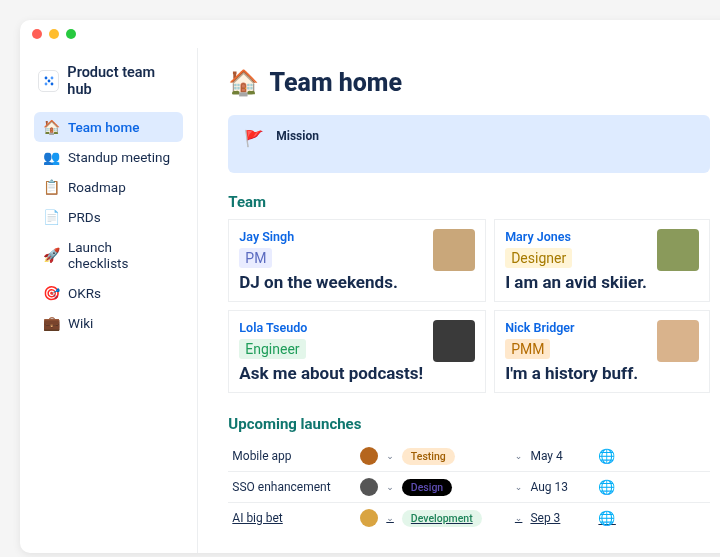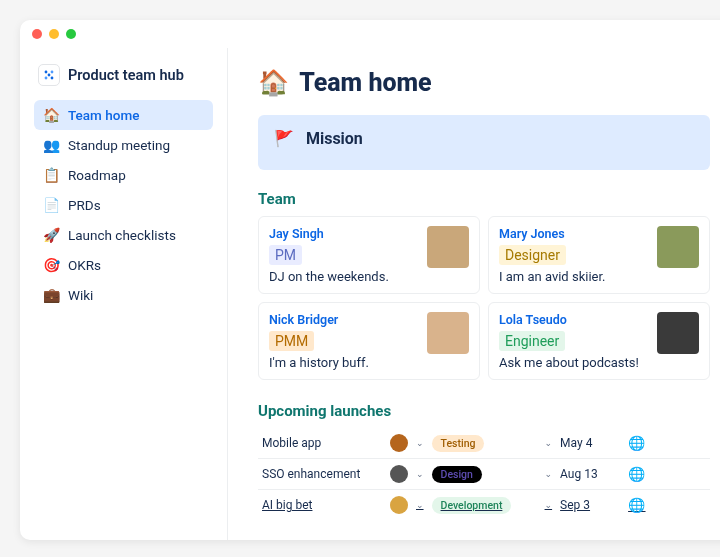--- a/index.html
+++ b/index.html
@@ -75,52 +75,52 @@
 }
 .mission-box {
   background: #deebff;
   border-radius: 6px;
   padding: 14px 16px;
   display: flex;
   gap: 12px;
   margin-bottom: 20px;
 }
 .mission-icon { font-size: 16px; line-height: 20px; }
-.mission-title { font-weight: 700; font-size: 16px; color: #172b4d; margin-bottom: 8px;}
+.mission-title { font-weight: 700; font-size: 12px; color: #172b4d; margin-bottom: 16px;}
 .mission-body { font-size: 12.5px; color: #42526e; line-height: 1.45;}
 .section-title { font-size: 15px; font-weight: 700; color: #0f766e; margin-bottom: 8px;}
 .team-grid {
   display: grid;
   grid-template-columns: 1fr 1fr;
   gap: 8px;
   margin-bottom: 22px;
 }
 .team-card {
   border: 1px solid #eceef0;
-  border-radius: 6px;
+  border-radius: 0;
   padding: 9px 10px;
   display: flex;
   gap: 10px;
   align-items: flex-start;
 }
 .team-info { flex: 1; display:flex; flex-direction:column; gap:4px; overflow:hidden;}
 .team-name { font-size: 12.5px; font-weight: 600; color: #0c66e4; }
 .badge {
   display: inline-block;
   font-size: 14px;
   font-weight: 400;
   padding: 2px 6px;
   border-radius: 3px;
   width: fit-content;
 }
 .badge.pm { background: #e9ecff; color: #5b6bc0; }
 .badge.designer { background: #fff4d6; color: #a67a00; }
 .badge.engineer { background: #e3f6ea; color: #1f9d5a; }
 .badge.pmm { background: #ffe8cc; color: #b36b00; }
-.team-bio { font-size: 13px; color: #172b4d; white-space:nowrap; overflow:hidden; text-overflow:ellipsis;}
+.team-bio { font-size: 17px; color: #172b4d; white-space:nowrap; overflow:hidden; text-overflow:ellipsis;font-weight:bold;}
 .avatar {
   width: 42px; height: 42px;
   border-radius: 4px;
   flex-shrink: 0;
 }
 .launch-row {
   display: flex;
   align-items: center;
   gap: 8px;
   padding: 6px 4px;
@@ -226,33 +226,33 @@
           <div class="team-card">
     <div class="team-info">
       <span class="team-name">Mary Jones</span>
       <span class="badge designer">Designer</span>
       <span class="team-bio">I am an avid skiier.</span>
     </div>
     <div class="avatar" style="background:#8a9a5b"></div>
           </div>
           <div class="team-card">
     <div class="team-info">
+      <span class="team-name">Lola Tseudo</span>
+      <span class="badge engineer">Engineer</span>
+      <span class="team-bio">Ask me about podcasts!</span>
+    </div>
+    <div class="avatar" style="background:#3a3a3a"></div>
+          </div>
+          <div class="team-card">
+    <div class="team-info">
       <span class="team-name">Nick Bridger</span>
       <span class="badge pmm">PMM</span>
       <span class="team-bio">I'm a history buff.</span>
     </div>
     <div class="avatar" style="background:#d9b38c"></div>
-          </div>
-          <div class="team-card">
-    <div class="team-info">
-      <span class="team-name">Lola Tseudo</span>
-      <span class="badge engineer">Engineer</span>
-      <span class="team-bio">Ask me about podcasts!</span>
-    </div>
-    <div class="avatar" style="background:#3a3a3a"></div>
           </div>
         </div>
 
       <div class="section-title">Upcoming launches</div>
       <div id="launches">
           <div class="launch-row">
     <span class="launch-name">Mobile app</span>
     <span class="launch-avatar" style="background:#b5651d"></span>
     <span class="chev">⌄</span>
     <span class="launch-status">

